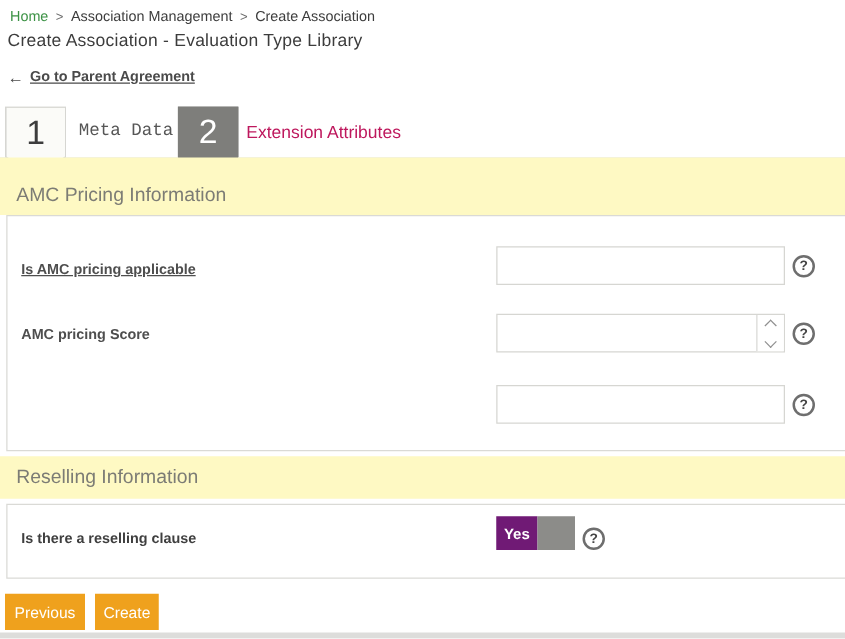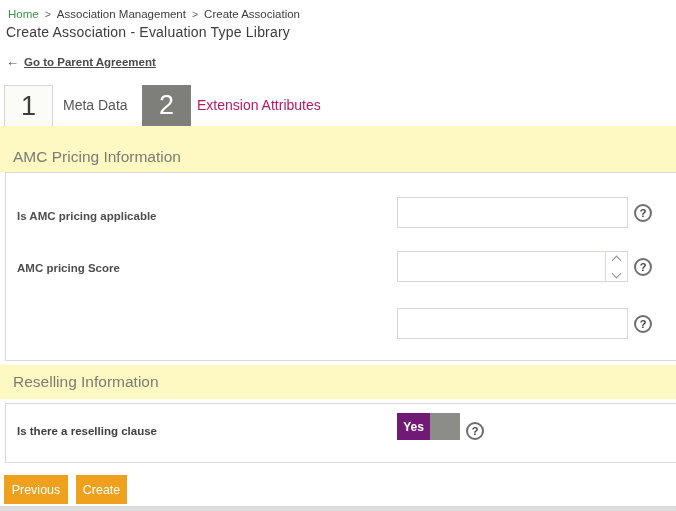--- a/index.html
+++ b/index.html
@@ -22,32 +22,32 @@
   .step-badge{position:absolute;top:85px;width:49px;height:55px;clip-path:polygon(0 0,100% 0,100% 74%,50% 100%,0 74%);cursor:pointer;}
   .step-badge .inner{position:absolute;inset:1px;clip-path:polygon(0 0,100% 0,100% 74%,50% 100%,0 74%);text-align:center;}
   .step-num{font-size:27px;line-height:40px;}
   .badge-1{left:4px;background:#d6d6d2;}
   .badge-1 .inner{background:#fbfbf8;}
   .badge-1 .step-num{color:#3d3d3d;}
   .badge-2{left:142px;background:#7e7e7b;}
   .badge-2 .inner{background:#7e7e7b;inset:0;}
   .badge-2 .step-num{color:#ffffff;}
   .step-label{position:absolute;top:85px;height:41px;line-height:41px;font-size:14px;cursor:pointer;}
-  .label-meta{left:63px;color:#565656;}
+  .label-meta{left:63px;color:#565656;font-family:Liberation Mono, monospace;}
   .label-ext{left:197px;color:#be185d;}
   
   .section-band{position:absolute;left:0;width:676px;background:#fef9c3;color:#7c7c75;font-size:15.5px;box-sizing:border-box;display:flex;padding-left:13px;}
   .band-amc{top:126px;height:46px;align-items:flex-end;padding-bottom:6px;}
   .band-resell{top:365px;height:34px;align-items:center;}
   
   .form-box{position:absolute;left:5px;width:673px;background:#fff;border:1px solid #dadad6;box-sizing:border-box;}
   .box-amc{top:172px;height:189px;}
   .box-resell{top:403px;height:60px;}
   .field-label{position:absolute;left:11px;font-size:11.5px;font-weight:600;color:#4e4e4e;white-space:nowrap;}
-  .lab-1{top:37px;}.lab-2{top:89px;}.lab-3{top:144px;}
+  .lab-1{top:37px;text-decoration:underline;}.lab-2{top:89px;}.lab-3{top:144px;}
   .text-input{position:absolute;left:391px;width:231px;height:31px;border:1px solid #d6d6d2;background:#fff;box-sizing:border-box;font-size:13px;padding:0 8px;color:#333;outline:none;font-family:inherit;}
   .in-1{top:24px;}.in-3{top:135px;}
   .number-wrap{position:absolute;left:391px;top:78px;width:231px;height:31px;}
   .number-wrap .text-input{position:absolute;left:0;top:0;width:231px;padding-right:28px;}
   .spinner{position:absolute;right:1px;top:1px;bottom:1px;width:21px;border-left:1px solid #d9d9d6;display:flex;flex-direction:column;align-items:center;justify-content:center;gap:6px;background:#fff;}
   .chev{width:6px;height:6px;border-left:1.5px solid #8f8f8f;border-top:1.5px solid #8f8f8f;cursor:pointer;}
   .chev-up{transform:rotate(45deg);margin-top:2px;}
   .chev-down{transform:rotate(225deg);margin-bottom:2px;}
   .help-icon{position:absolute;left:628px;width:14px;height:14px;border:2px solid #6e6e6e;border-radius:50%;font-size:11px;font-weight:700;color:#444;display:flex;align-items:center;justify-content:center;background:#fff;cursor:pointer;}
   .hi-1{top:31px;}.hi-2{top:85px;}.hi-3{top:142px;}

